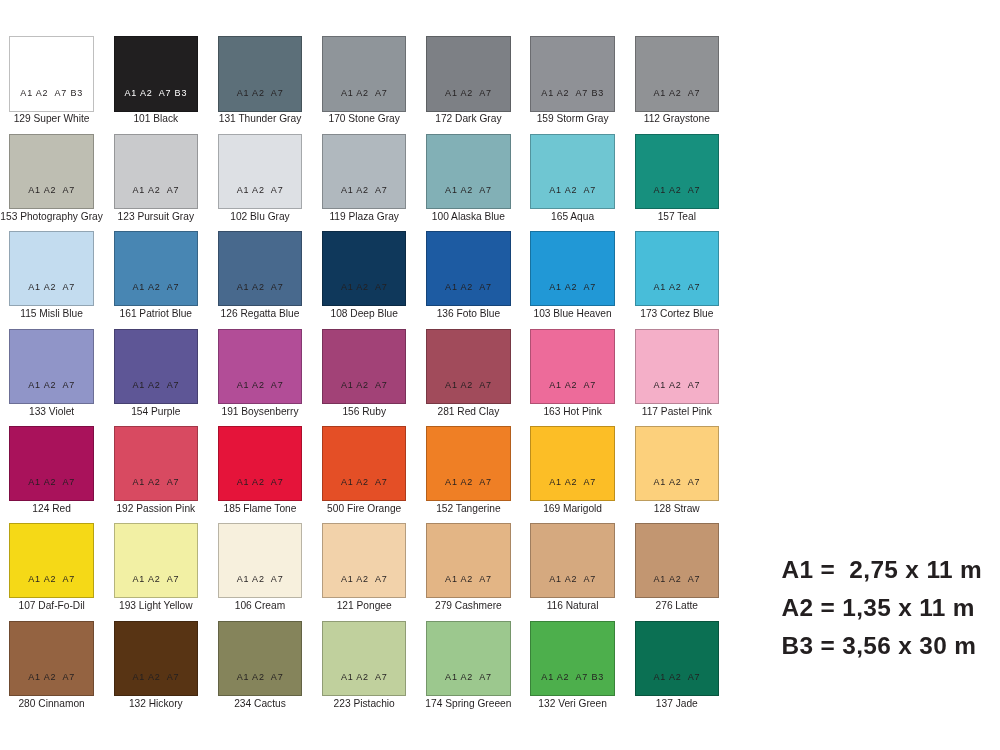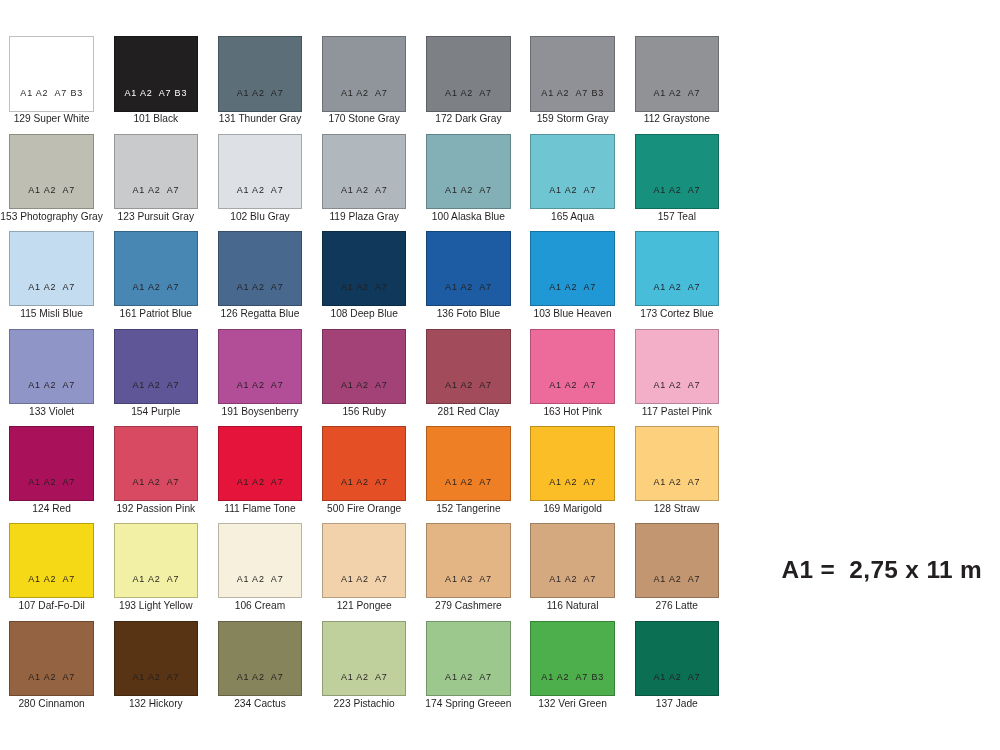--- a/index.html
+++ b/index.html
@@ -201,21 +201,21 @@
       <div class="name">124 Red</div>
     </div>
     <div class="swatch" style="left:113.5px;top:425.9px">
       <div class="chip" style="background-color: rgb(216, 74, 97);"></div>
       <div class="sizes">A1 A2  A7</div>
       <div class="name">192 Passion Pink</div>
     </div>
     <div class="swatch" style="left:217.7px;top:425.9px">
       <div class="chip" style="background-color: rgb(229, 20, 58);"></div>
       <div class="sizes">A1 A2  A7</div>
-      <div class="name">111 Flame Tone</div>
+      <div class="name">185 Flame Tone</div>
     </div>
     <div class="swatch" style="left:321.9px;top:425.9px">
       <div class="chip" style="background-color: rgb(228, 79, 38);"></div>
       <div class="sizes">A1 A2  A7</div>
       <div class="name">500 Fire Orange</div>
     </div>
     <div class="swatch" style="left:426.1px;top:425.9px">
       <div class="chip" style="background-color: rgb(239, 127, 37);"></div>
       <div class="sizes">A1 A2  A7</div>
       <div class="name">152 Tangerine</div>
@@ -297,15 +297,17 @@
     </div>
     <div class="swatch" style="left:634.5px;top:620.6px">
       <div class="chip" style="background-color: rgb(11, 112, 83);"></div>
       <div class="sizes">A1 A2  A7</div>
       <div class="name">137 Jade</div>
     </div>
   </div>
 
   <div class="legend">
     <div class="legend-row">A1 =  2,75 x 11 m</div>
+    <div class="legend-row">A2 = 1,35 x 11 m</div>
+    <div class="legend-row">B3 = 3,56 x 30 m</div>
   </div>
 
 </div>
 
 </body></html>

